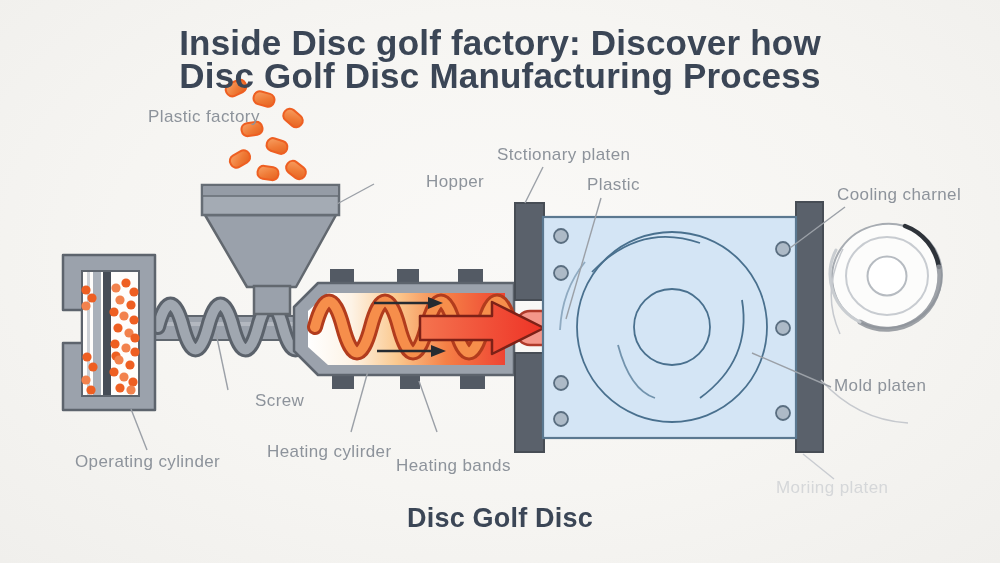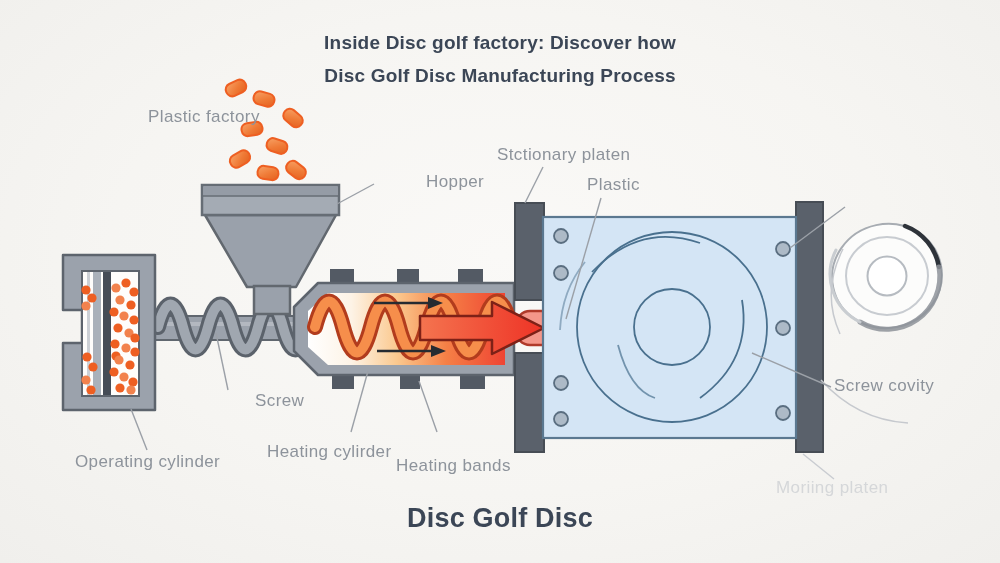--- a/index.html
+++ b/index.html
@@ -1,21 +1,21 @@
 <!DOCTYPE html>
 <html><head>
 <meta charset="utf-8">
 <style>
   html,body{margin:0;padding:0;}
   body{font-family:"Liberation Sans",sans-serif;background:#efeeec;}
   #stage{position:relative;width:1000px;height:563px;overflow:hidden;
          background:radial-gradient(ellipse at 50% 45%, #faf9f7 0%, #f6f5f2 55%, #f0efec 100%);}
   #machine-svg{position:absolute;left:0;top:0;}
   .title-wrap{position:absolute;top:26px;left:0;width:1000px;text-align:center;
-              color:#3b4656;font-weight:bold;font-size:19px;line-height:33px;letter-spacing:.2px;}
+              color:#3b4656;font-weight:bold;font-size:35px;line-height:33px;letter-spacing:.2px;}
   .lbl{position:absolute;color:#8d939b;font-size:17px;letter-spacing:.4px;white-space:nowrap;}
   .lbl-faint{color:#d5d7d9;text-align:center;}
   .caption{position:absolute;top:503px;left:0;width:1000px;text-align:center;
            color:#3b4656;font-weight:bold;font-size:27px;letter-spacing:.2px;}
 </style>
 </head>
 <body>
 
 <div id="stage">
 
@@ -192,21 +192,22 @@
 
   <div class="title-wrap">
     <div>Inside Disc golf factory: Discover how</div>
     <div>Disc Golf Disc Manufacturing Process</div>
   </div>
 
   <div class="lbl" style="left:148px;top:107px;">Plastic factory</div>
   <div class="lbl" style="left:378px;top:172px;margin-left:48px;">Hopper</div>
   <div class="lbl" style="left:497px;top:145px;">Stctionary platen</div>
   <div class="lbl" style="left:587px;top:175px;">Plastic</div>
+  <div class="lbl" style="left:837px;top:185px;">Cooling charnel</div>
   <div class="lbl" style="left:217px;top:391px;margin-left:38px;">Screw</div>
   <div class="lbl" style="left:267px;top:435px;margin-top:7px;">Heating cylirder</div>
   <div class="lbl" style="left:396px;top:456px;">Heating bands</div>
   <div class="lbl" style="left:75px;top:452px;">Operating cylinder</div>
-  <div class="lbl" style="left:834px;top:376px;">Screw covity</div>
+  <div class="lbl" style="left:834px;top:376px;">Mold platen</div>
   <div class="lbl lbl-faint" style="left:776px;top:478px;">Moriing platen</div>
 
   <div class="caption">Disc Golf Disc</div>
 </div>
 
 </body></html>

